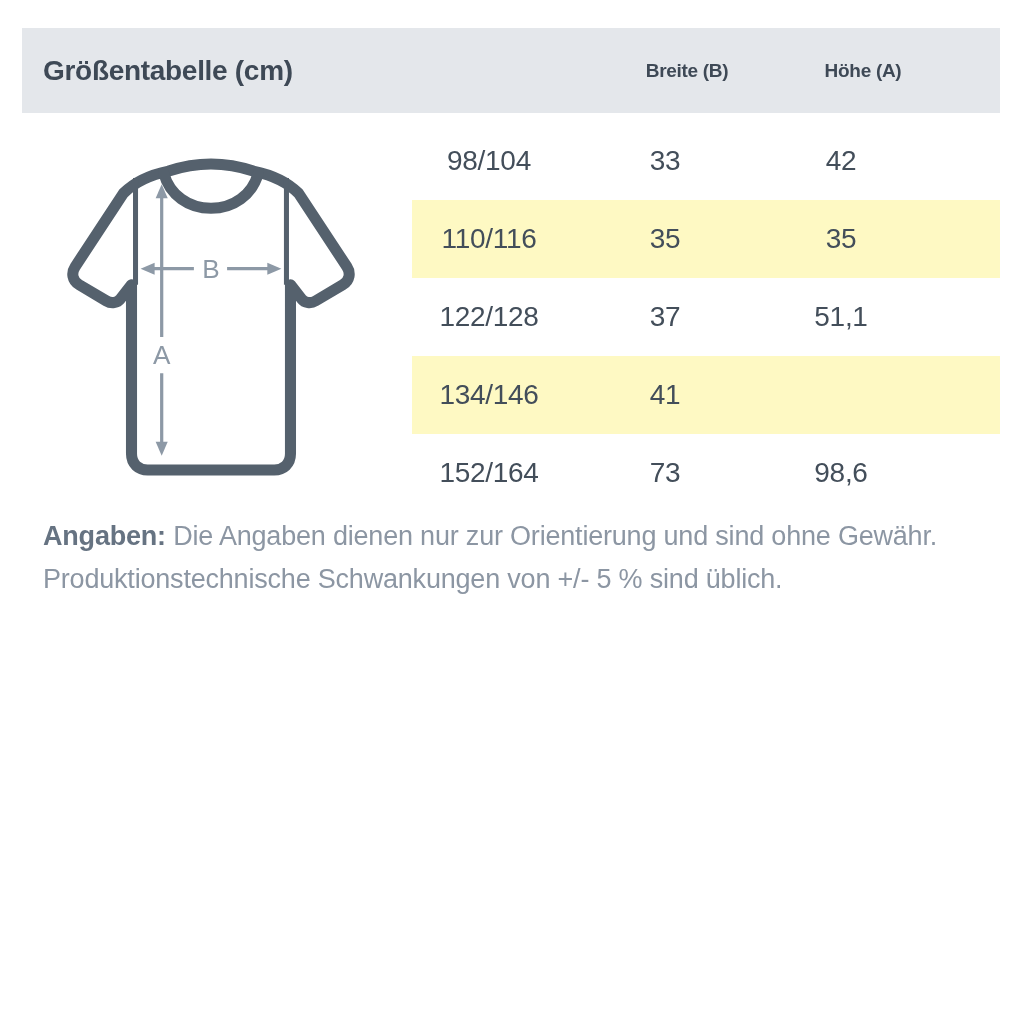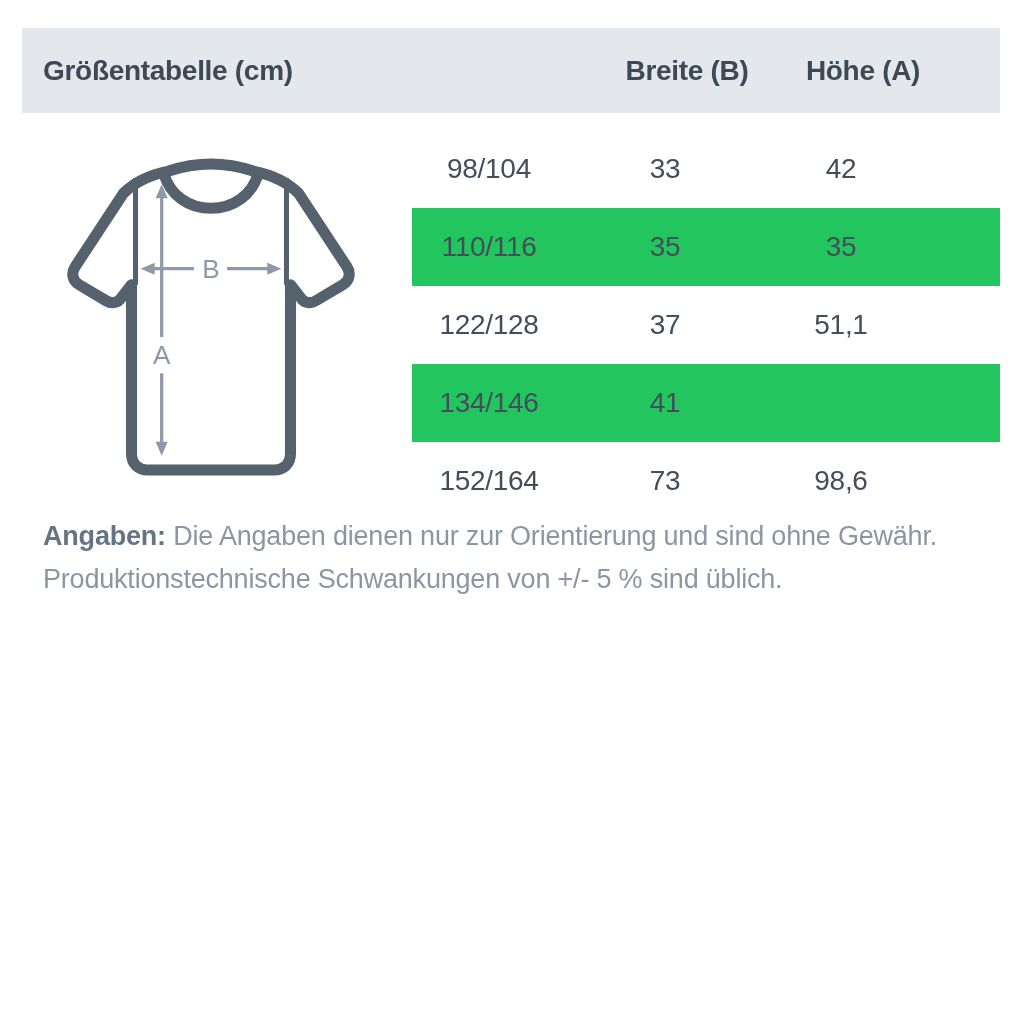--- a/index.html
+++ b/index.html
@@ -12,31 +12,31 @@
   .header-bar{
     position:absolute;left:22px;top:28px;width:978px;height:85px;
     background:#e4e7eb;
   }
   .header-title{
     position:absolute;left:21px;top:0;height:85px;display:flex;align-items:center;
     font-size:28px;font-weight:bold;color:#3e4956;letter-spacing:-0.3px;
   }
   .col-head{
     position:absolute;top:0;height:85px;display:flex;align-items:center;justify-content:center;
-    font-size:28px;font-weight:bold;color:#3e4956;letter-spacing:-0.3px;
+    font-size:19px;font-weight:bold;color:#3e4956;letter-spacing:-0.3px;
   }
   .col-head.width-col{left:544px;width:242px;}
   .col-head.height-col{left:742px;width:198px;}
   
-  .size-table{position:absolute;left:412px;top:130px;width:588px;}
+  .size-table{position:absolute;left:412px;top:122px;width:588px;}
   .size-row{
     height:78px;display:grid;grid-template-columns:154px 198px 154px;
     align-items:center;
   }
-  .size-row.striped{background:#22c55e;}
+  .size-row.striped{background:#fef9c3;}
   .size-row .cell{
     text-align:center;font-size:28px;color:#434e5a;letter-spacing:-0.3px;
   }
   
   .shirt-wrap{position:absolute;left:60px;top:158px;width:304px;height:326px;}
   
   .note{
     position:absolute;left:43px;top:515px;width:940px;
     font-size:27px;line-height:43px;color:#8c96a3;letter-spacing:-0.2px;
   }

